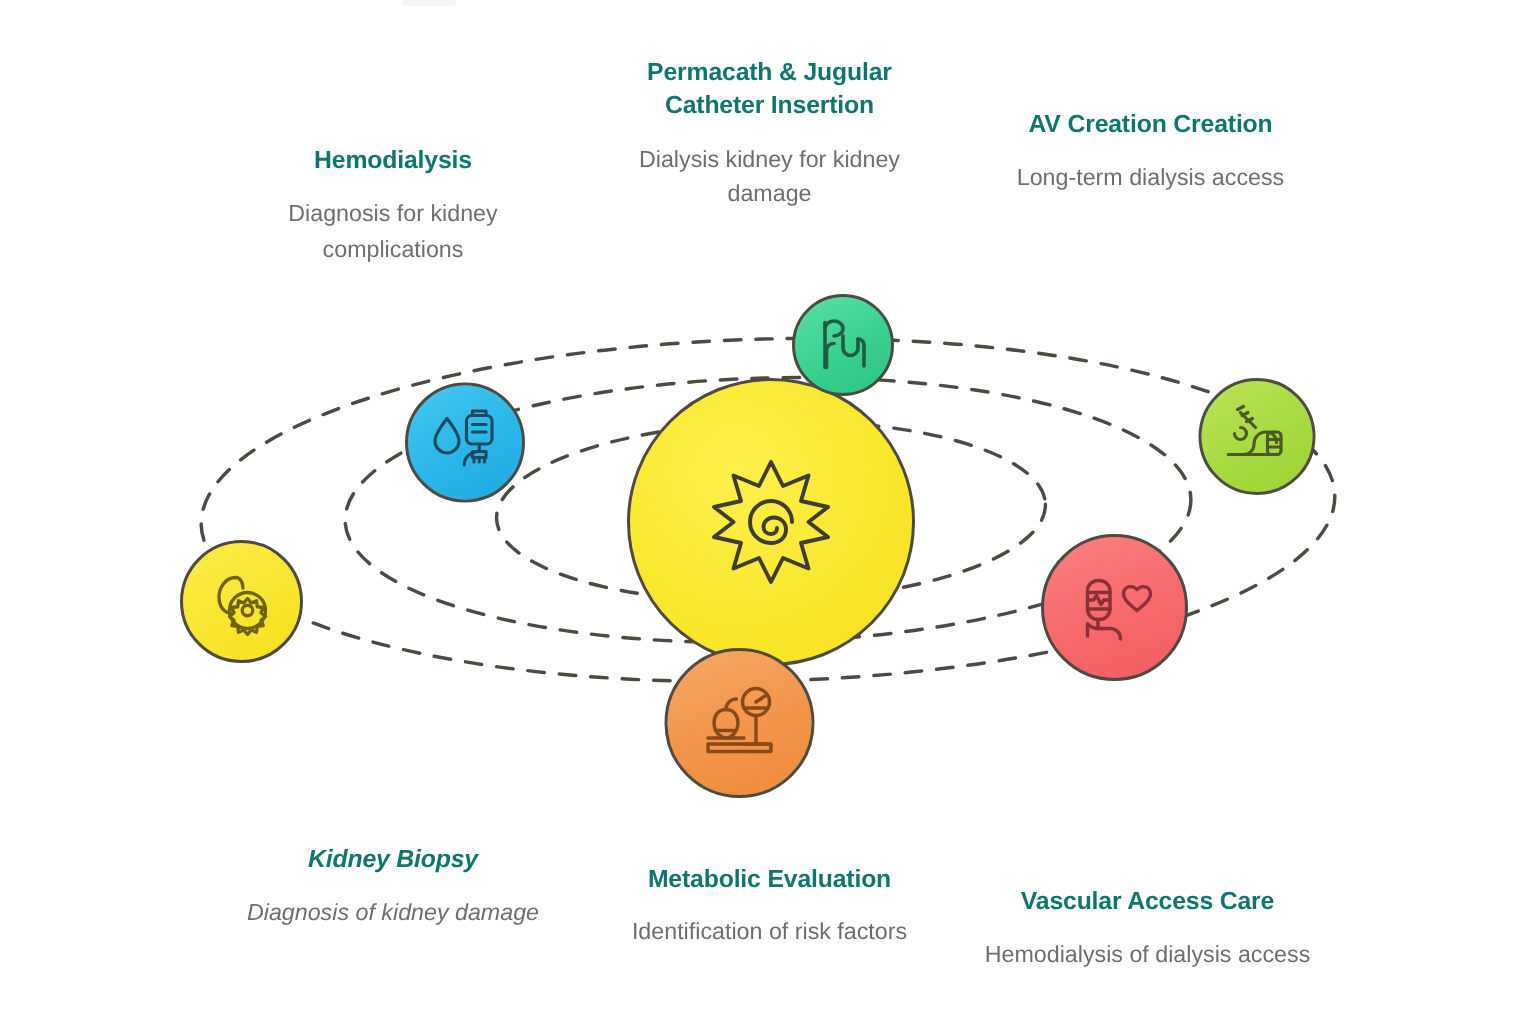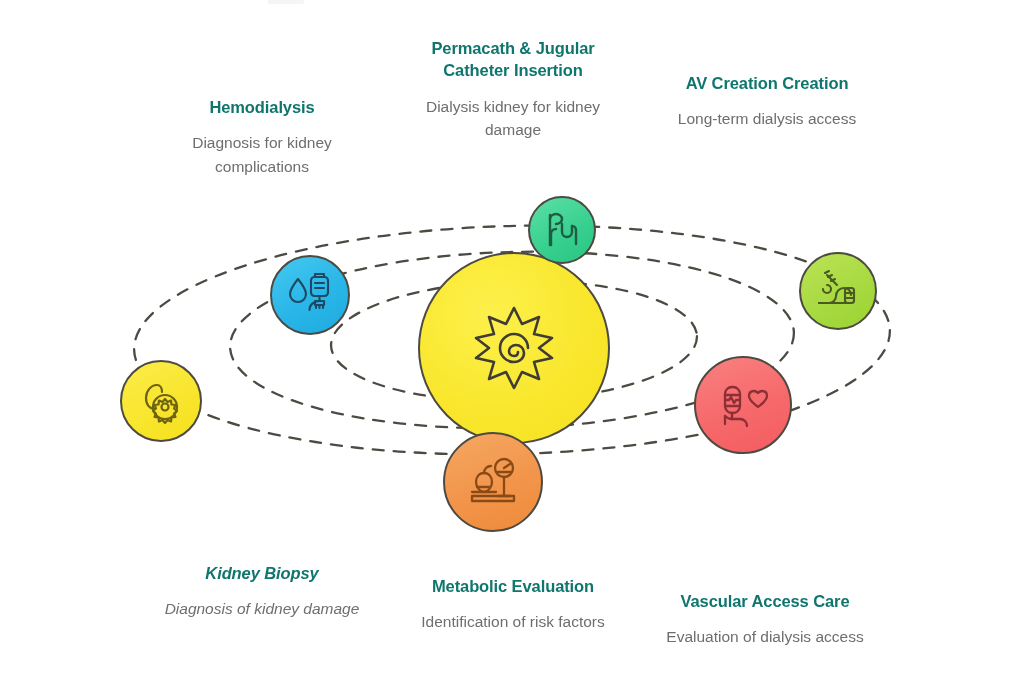--- a/index.html
+++ b/index.html
@@ -255,16 +255,16 @@
     <div class="label-desc">Diagnosis of kidney damage</div>
   </div>
 
   <div class="label-block lb-metabolic">
     <div class="label-title">Metabolic Evaluation</div>
     <div class="label-desc">Identification of risk factors</div>
   </div>
 
   <div class="label-block lb-vascular">
     <div class="label-title">Vascular Access Care</div>
-    <div class="label-desc">Evaluation of dialysis access</div>
+    <div class="label-desc">Hemodialysis of dialysis access</div>
   </div>
 
 </div>
 
 </body></html>

